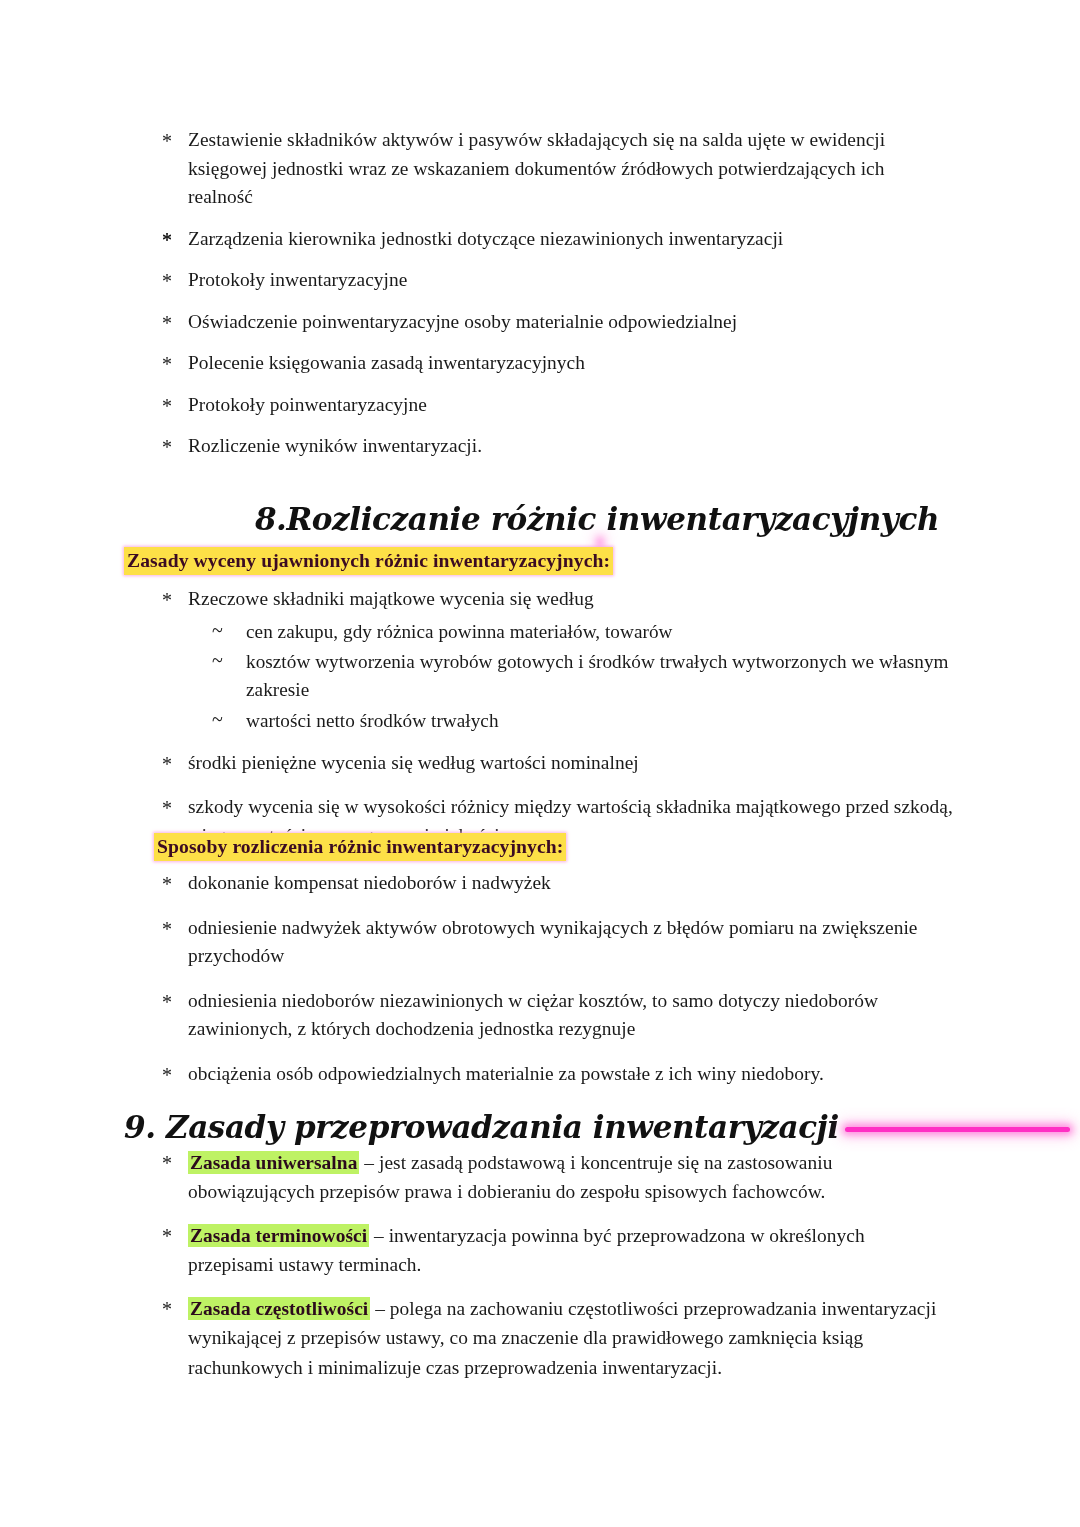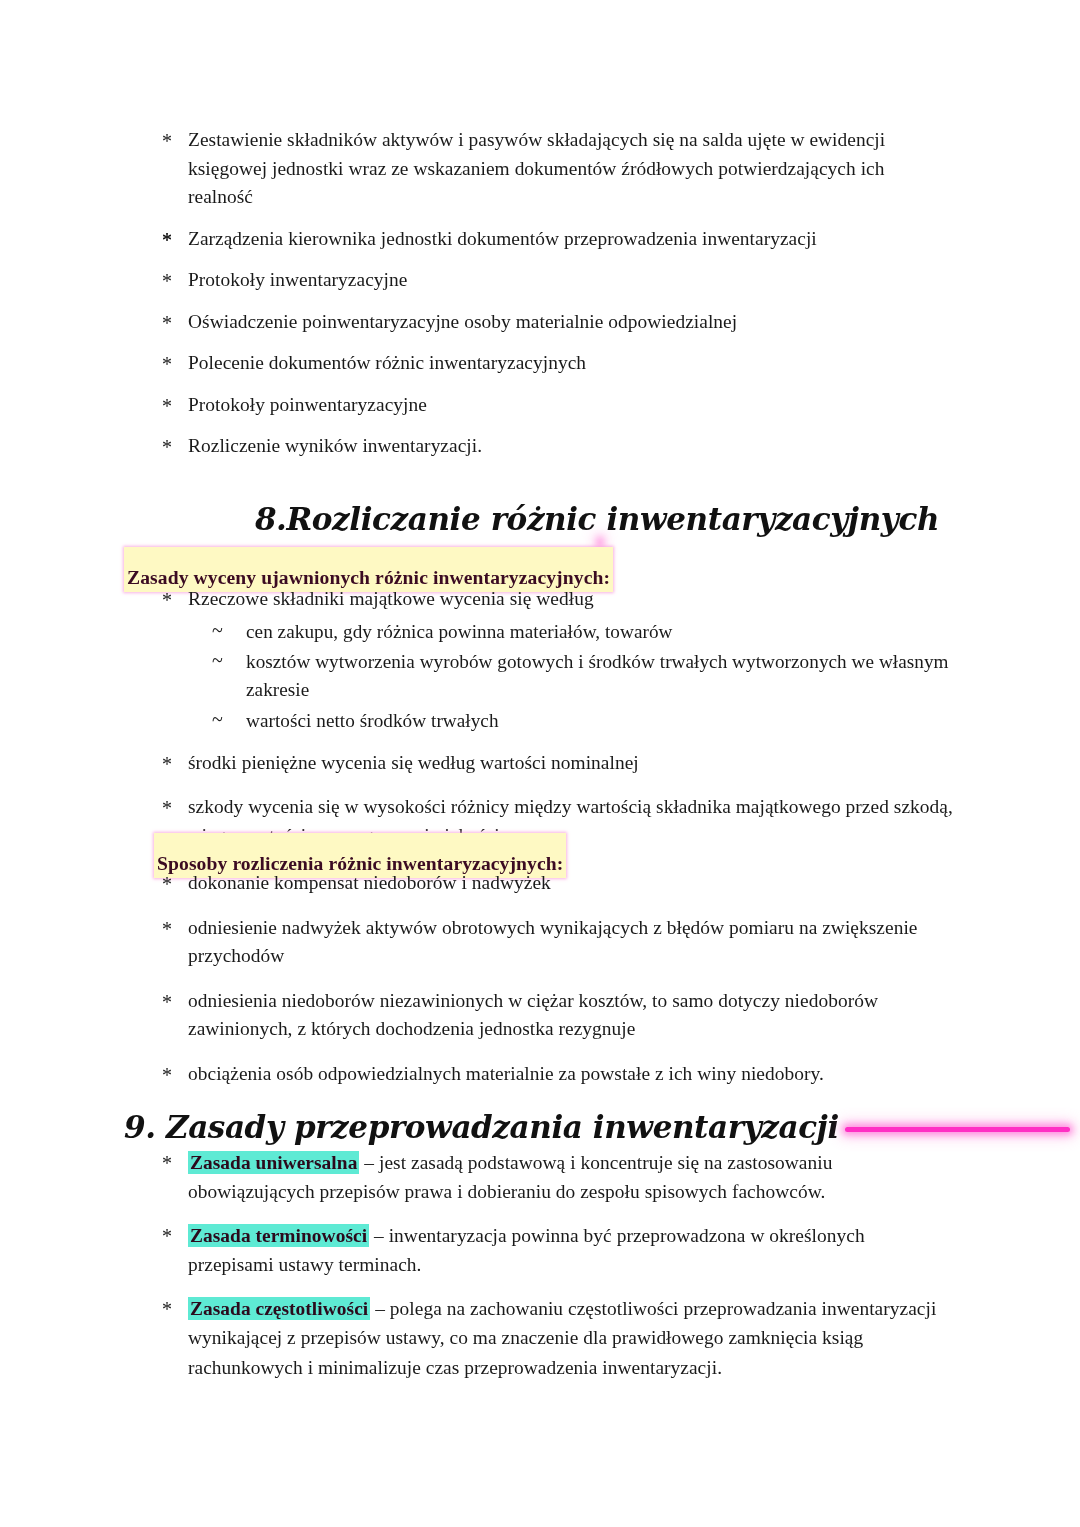--- a/index.html
+++ b/index.html
@@ -107,32 +107,32 @@
     margin-left: 6px;
     margin-top: 4px;
     background: #ff2fc4;
     border-radius: 3px;
     box-shadow: 0 0 7px 3px rgba(255,77,204,0.55),
                 0 0 14px 6px rgba(255,120,216,0.30);
   }
 
   .highlight-line {
     display: inline-block;
-    background: #fef9c3;
+    background: #fde047;
     color: #3b0b22;
     font-size: 19.6px;
     line-height: 1.3;
-    padding: 18px 3px 2px 3px;
+    padding: 1px 3px 2px 3px;
     font-weight: 600;
     letter-spacing: .1px;
     box-shadow: 0 0 3px 1px rgba(247,154,216,0.75);
   }
 
   .hl {
-    background: #5eead4;
+    background: #bef264;
     color: #2b0a1c;
     padding: 1px 2px;
     font-weight: 600;
   }
 
   .sec8 { position: absolute; left: 124px; top: 503px; width: 946px; flex-direction: column; }
   .sub8 { position: absolute; left: 124px; top: 547px; }
   .body8 { position: absolute; left: 124px; top: 585px; width: 830px; }
   .sub8b { position: absolute; left: 124px; top: 833px; margin-left: 30px; }
   .body8b { position: absolute; left: 124px; top: 869px; width: 840px; }
@@ -150,33 +150,33 @@
     <ul class="bullets">
       <li class="bullet">
         <span class="marker">*</span>
         <span>Zestawienie składników aktywów i pasywów składających się na salda ujęte w ewidencji księgowej jednostki wraz ze wskazaniem dokumentów źródłowych potwierdzających ich realność</span>
       </li>
       <li class="bullet">
         <span class="marker">*</span>
       </li>
       <li class="bullet">
         <span class="marker">*</span>
-        <span>Zarządzenia kierownika jednostki dokumentów przeprowadzenia inwentaryzacji</span>
+        <span>Zarządzenia kierownika jednostki dotyczące niezawinionych inwentaryzacji</span>
       </li>
       <li class="bullet">
         <span class="marker">*</span>
         <span>Protokoły inwentaryzacyjne</span>
       </li>
       <li class="bullet">
         <span class="marker">*</span>
         <span>Oświadczenie poinwentaryzacyjne osoby materialnie odpowiedzialnej</span>
       </li>
       <li class="bullet">
         <span class="marker">*</span>
-        <span>Polecenie dokumentów różnic inwentaryzacyjnych</span>
+        <span>Polecenie księgowania zasadą inwentaryzacyjnych</span>
       </li>
       <li class="bullet">
         <span class="marker">*</span>
         <span>Protokoły poinwentaryzacyjne</span>
       </li>
       <li class="bullet">
         <span class="marker">*</span>
         <span>Rozliczenie wyników inwentaryzacji.</span>
       </li>
     </ul>

